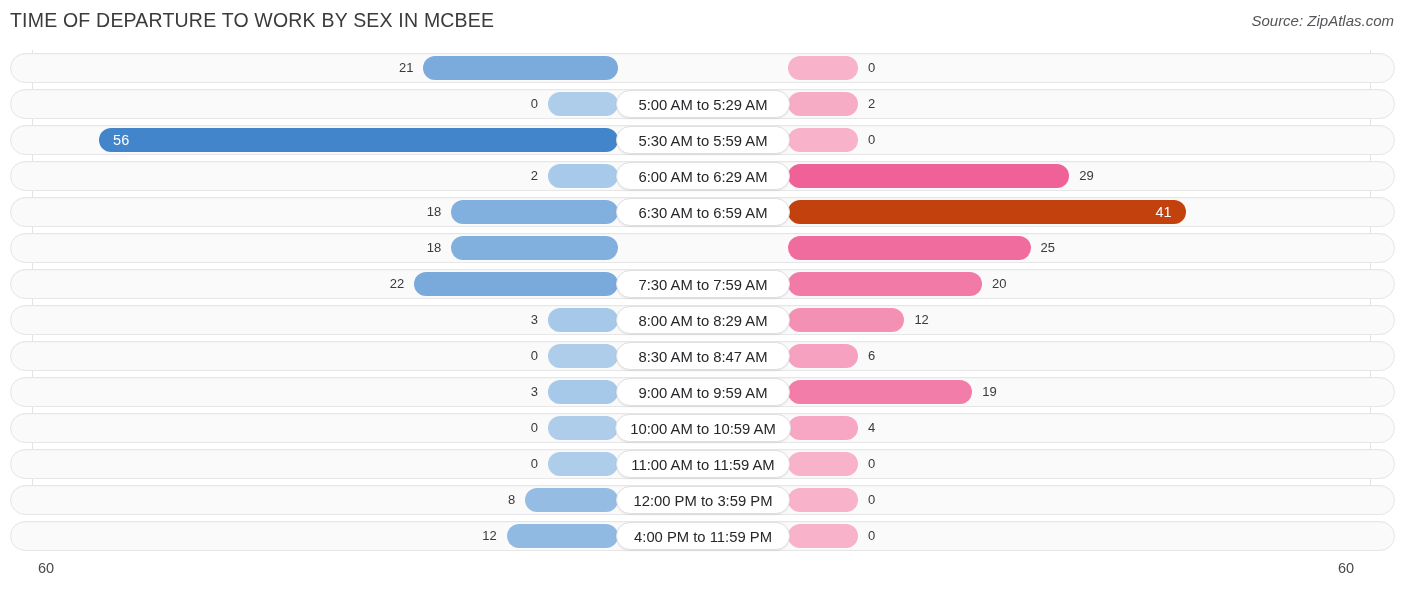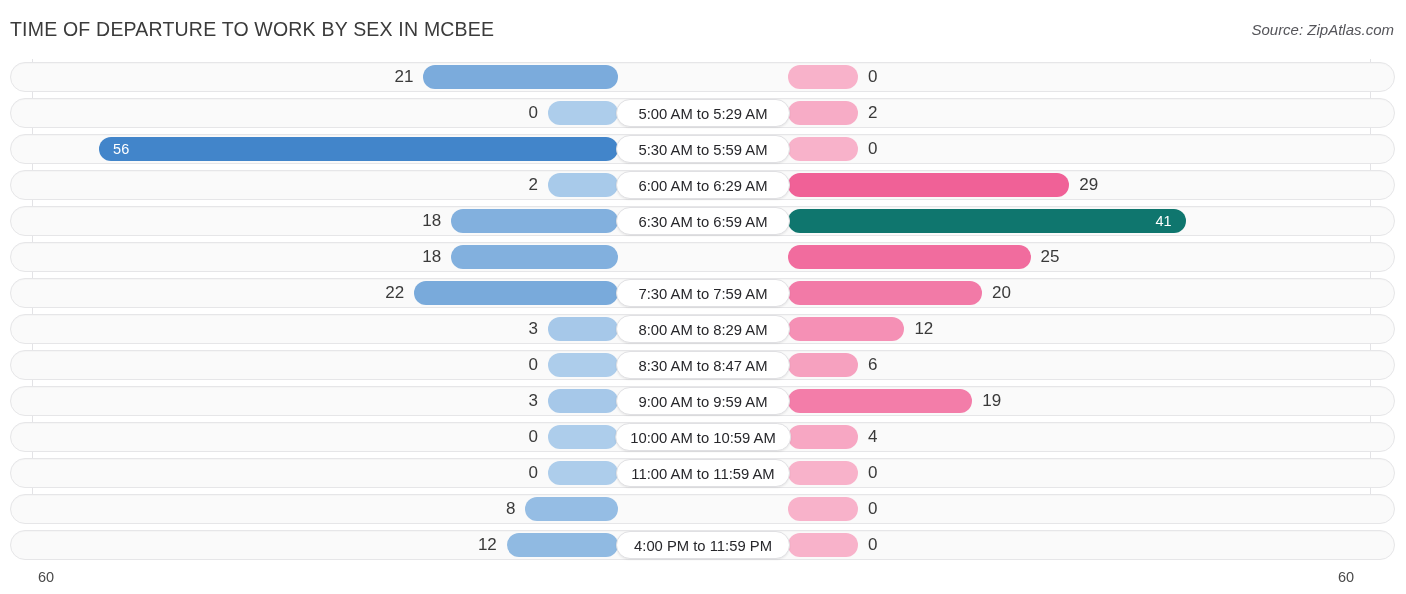--- a/index.html
+++ b/index.html
@@ -8,21 +8,20 @@
     width: 1406px; height: 594px;
     background: #ffffff;
     font-family: "Liberation Sans", sans-serif;
     overflow: hidden;
   }
   #page {
     position: relative;
     width: 1406px;
     height: 526px;
     background: #ffffff;
-    margin-top: 9px;
   }
 
   
   .title {
     position: absolute;
     left: 10px; top: 9px;
     font-size: 19.5px;
     color: #3b3b3b;
     letter-spacing: .2px;
     white-space: nowrap;
@@ -82,21 +81,21 @@
   }
   .bar.male   { right: 788px; }
   .bar.female { left: 788px; }
 
   
   .val {
     position: absolute;
     top: 6px;
     height: 24px;
     line-height: 24px;
-    font-size: 17px;
+    font-size: 13px;
     color: #3a3a3a;
     white-space: nowrap;
   }
   .val.male   { text-align: right; }
   .val.female { text-align: left; }
 
   
   .val-in {
     position: absolute;
     top: 0; height: 24px; line-height: 24px;
@@ -201,21 +200,21 @@
           <div class="bar male" style="width: 70px; background: rgb(168, 202, 234);"></div>
           <div class="val male" style="right: 868px;">2</div>
           <div class="bar female" style="width: 281.3px; background: rgb(240, 97, 151);"></div>
           <div class="val female" style="left: 1079.3px;">29</div>
           <div class="pill">6:00 AM to 6:29 AM</div>
         </div>
         <div class="row">
           <div class="track"></div>
           <div class="bar male" style="width: 166.8px; background: rgb(130, 176, 222);"></div>
           <div class="val male" style="right: 964.8px;">18</div>
-          <div class="bar female" style="width: 397.7px; background: #0f766e;">
+          <div class="bar female" style="width: 397.7px; background: #c2410c;">
             <span class="val-in female">41</span>
           </div>
           <div class="pill">6:30 AM to 6:59 AM</div>
         </div>
         <div class="row">
           <div class="track"></div>
           <div class="bar male" style="width: 166.8px; background: rgb(130, 176, 222);"></div>
           <div class="val male" style="right: 964.8px;">18</div>
           <div class="bar female" style="width: 242.5px; background: rgb(241, 108, 158);"></div>
           <div class="val female" style="left: 1040.5px;">25</div>
@@ -267,20 +266,21 @@
           <div class="bar female" style="width: 70px; background: rgb(248, 178, 202);"></div>
           <div class="val female" style="left: 868px;">0</div>
           <div class="pill">11:00 AM to 11:59 AM</div>
         </div>
         <div class="row">
           <div class="track"></div>
           <div class="bar male" style="width: 92.6667px; background: rgb(149, 189, 228);"></div>
           <div class="val male" style="right: 890.667px;">8</div>
           <div class="bar female" style="width: 70px; background: rgb(248, 178, 202);"></div>
           <div class="val female" style="left: 868px;">0</div>
+          <div class="pill">12:00 PM to 3:59 PM</div>
         </div>
         <div class="row">
           <div class="track"></div>
           <div class="bar male" style="width: 111.2px; background: rgb(144, 186, 226);"></div>
           <div class="val male" style="right: 909.2px;">12</div>
           <div class="bar female" style="width: 70px; background: rgb(248, 178, 202);"></div>
           <div class="val female" style="left: 868px;">0</div>
           <div class="pill">4:00 PM to 11:59 PM</div>
         </div>
       </div>

